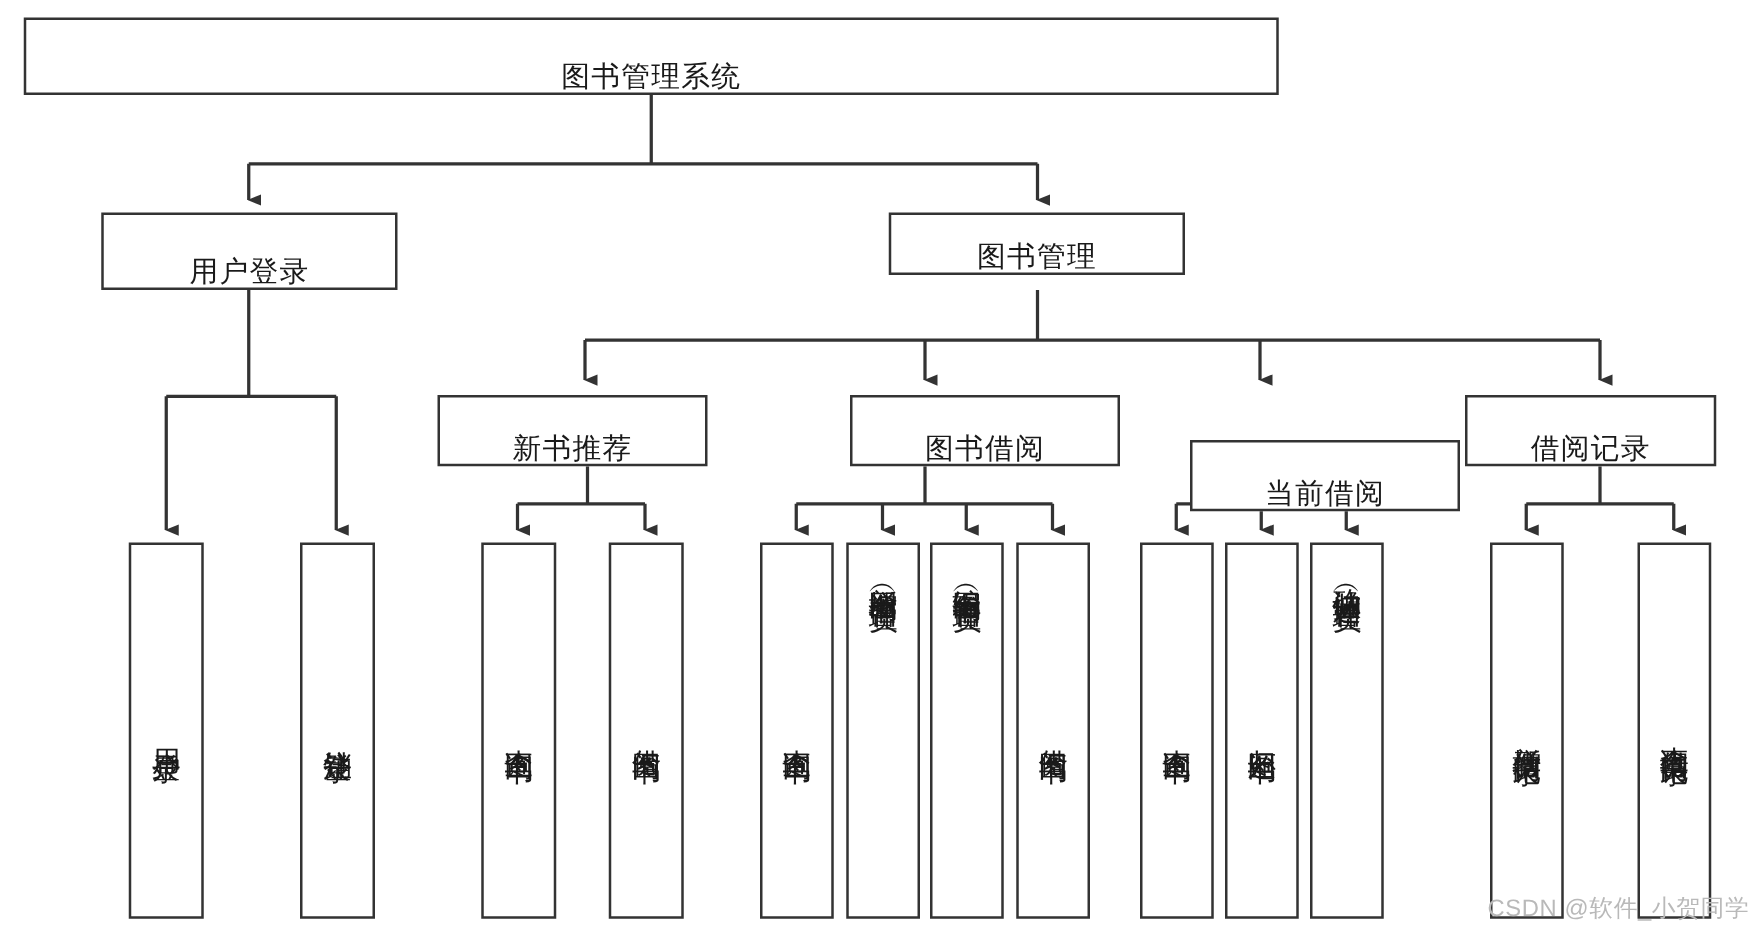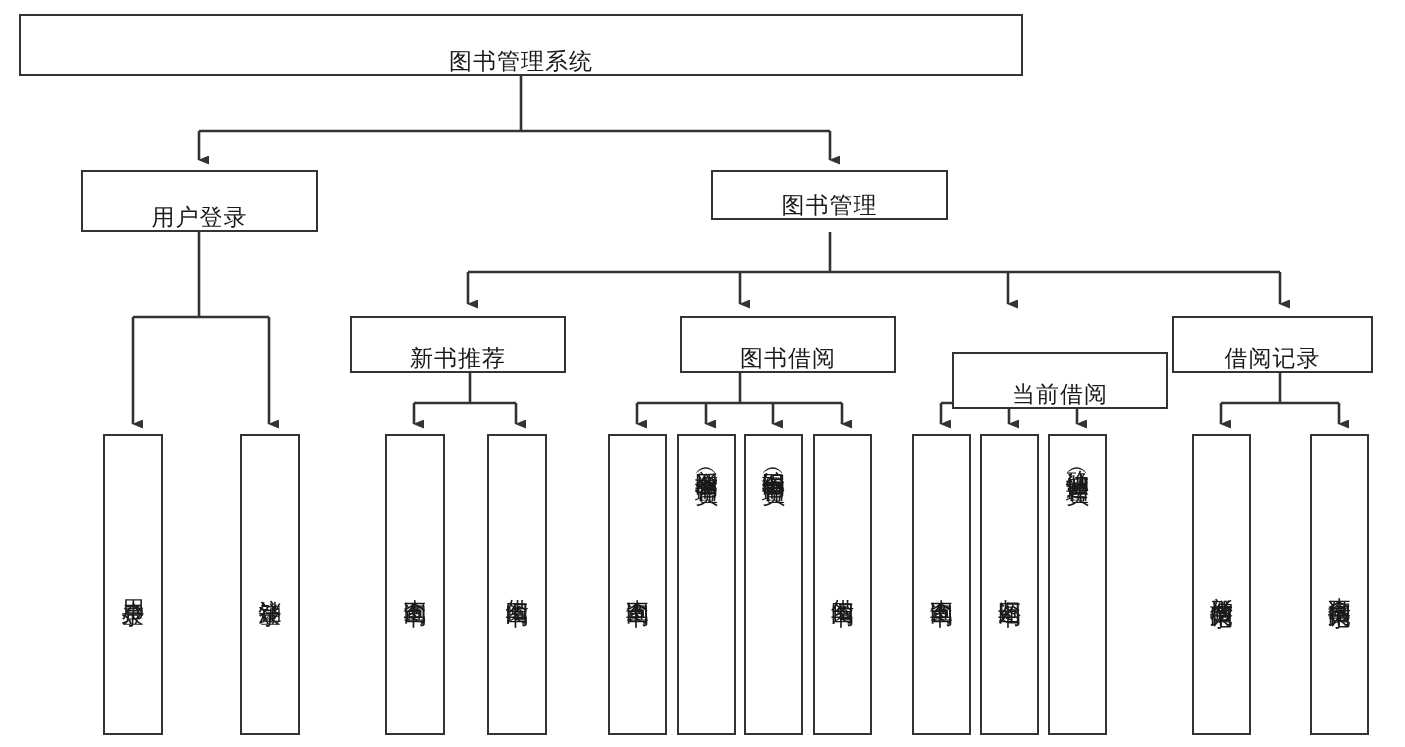--- a/index.html
+++ b/index.html
@@ -194,14 +194,15 @@
     <span class="node-label">确认归还（管理员）</span>
   </div>
 
   <div class="node leaf leaf-mid" style="left:1192px; top:434px; width:59px; height:301px;">
     <span class="node-label">新增借阅记录</span>
   </div>
   <div class="node leaf leaf-mid" style="left:1310px; top:434px; width:59px; height:301px;">
     <span class="node-label">查询借阅记录</span>
   </div>
 
+  <div class="watermark" style="left:1190px; top:714px;">CSDN @软件_小贺同学</div>
 
 </div>
 
 </body></html>

